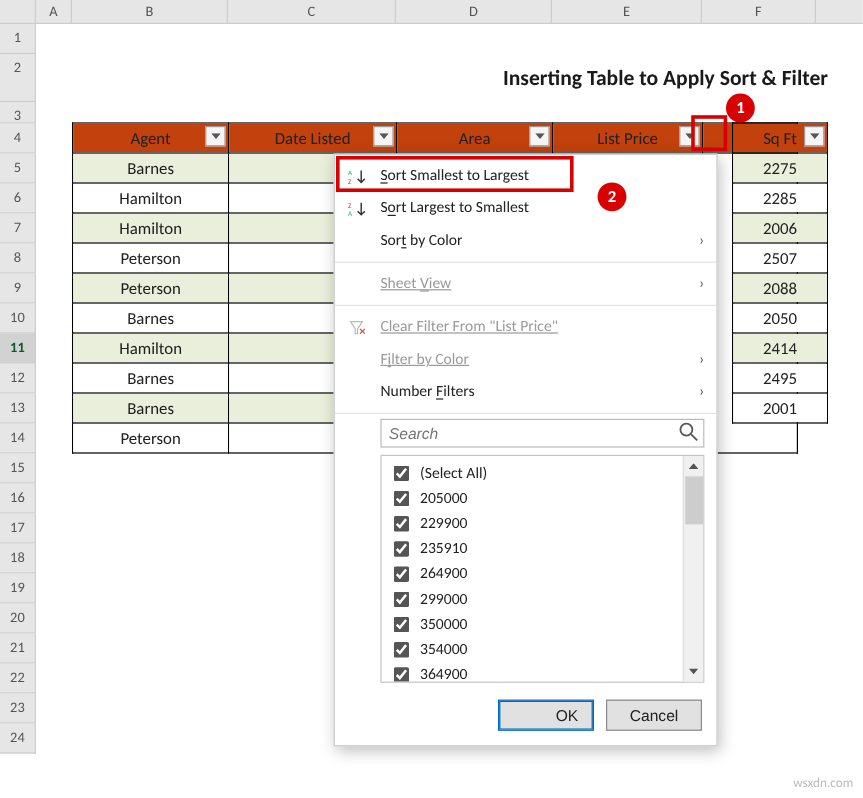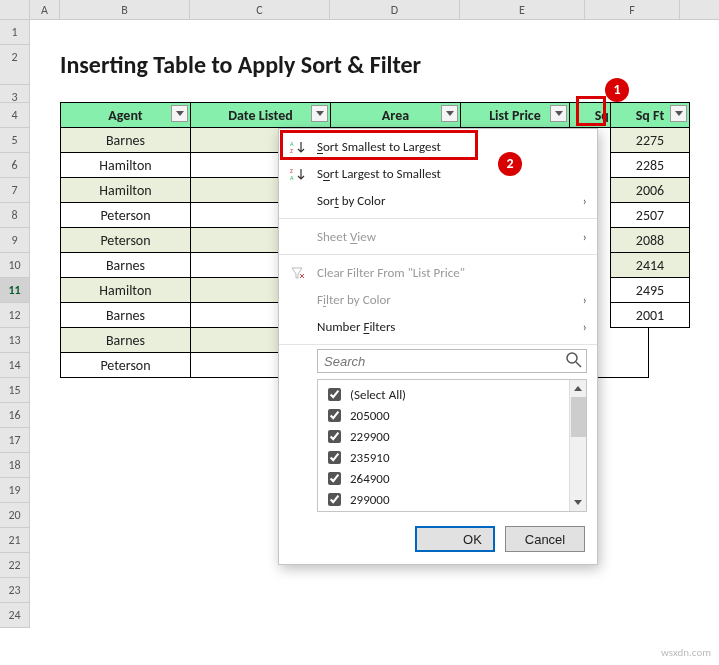--- a/index.html
+++ b/index.html
@@ -54,22 +54,22 @@
     background: #d2d2d2;
     color: #0a5c2a;
     font-weight: bold;
   }
   .title-cell {
     position: absolute;
     top: 45px;
     left: 60px;
     width: 630px;
     height: 40px;
-    text-align: left;
-    font-size: 24px;
+    text-align: right;
+    font-size: 18px;
     font-weight: bold;
     color: #1a1a1a;
     line-height: 40px;
   }
   .data-table {
     position: absolute;
     top: 102px;
     left: 60px;
     border: 1px solid #000;
     border-collapse: collapse;
@@ -77,29 +77,29 @@
   .data-table th, .data-table td {
     border: 1px solid #000;
     height: 25px;
     padding: 0 6px;
     text-align: center;
     font-size: 14px;
     position: relative;
     background: #fff;
   }
   .data-table th {
-    background: #86efac;
-    font-weight: bold;
+    background: #c2410c;
+    font-weight: normal;
   }
   .data-table tr.band td { background: #e9efda; }
   .data-table td.rightcut { border-right: none; }
   .col-B { width: 130px; }
   .col-C { width: 140px; }
   .col-D { width: 130px; margin-left: 16px; }
-  .col-E { width: 109px; }
+  .col-E { width: 125px; }
   .col-F { width: 79px; }
   .filter-btn {
     position: absolute;
     right: 2px; top: 2px;
     width: 17px; height: 17px;
     background: #f5f5f5;
     border: 1px solid #999;
     display: flex;
     align-items: center;
     justify-content: center;
@@ -138,21 +138,21 @@
   }
   .menu-item {
     display: flex;
     align-items: center;
     gap: 10px;
     padding: 6px 12px 6px 10px;
     color: #222;
     position: relative;
   }
   .menu-item .mi-icon { width: 18px; display:flex; justify-content:center; }
-  .menu-item.disabled { color: #9a9a9a; }
+  .menu-item.disabled { color: #9a9a9a; text-decoration: underline; }
   .menu-item .chev {
     position: absolute;
     right: 10px;
     color: #555;
   }
   .menu-sep { height: 1px; background: #e3e3e3; margin: 4px 0; }
   .underline-accesskey { text-decoration: underline; text-underline-offset: 2px; }
   .callout-red2 {
     position: absolute;
     top: 130px; left: 280px;
@@ -188,21 +188,21 @@
   }
   .search-wrap .mag {
     position: absolute;
     right: 4px; top: 2px;
     width: 18px; height: 18px;
     color: #555;
   }
   .checklist-wrap {
     margin: 0 10px 4px 38px;
     border: 1px solid #c5c5c5;
-    height: 133px;
+    height: 190px;
     display: flex;
   }
   .checklist {
     flex: 1;
     overflow: hidden;
     padding: 4px 4px;
     font-size: 13px;
   }
   .checklist label {
     display: flex;
@@ -482,20 +482,24 @@
             <span>299000</span>
           </label>
           <label>
             <input type="checkbox" checked="" style="">
             <span>350000</span>
           </label>
           <label>
             <input type="checkbox" checked="" style="">
             <span>354000</span>
           </label>
+          <label>
+            <input type="checkbox" checked="" style="">
+            <span>364900</span>
+          </label>
         </div>
       <div class="ck-scroll">
         <div class="arrow">
             <svg width="8" height="5" viewBox="0 0 10 6">
               <path d="M0 6 L5 0 L10 6 Z" fill="#555"></path>
             </svg>
           </div>
         <div class="thumb"></div>
         <div class="spacer"></div>
         <div class="arrow">
@@ -532,20 +536,23 @@
         </tr>
         <tr class="band">
           <td class="col-F">2006</td>
         </tr>
         <tr>
           <td class="col-F">2507</td>
         </tr>
         <tr class="band">
           <td class="col-F">2088</td>
         </tr>
+        <tr>
+          <td class="col-F">2050</td>
+        </tr>
         <tr class="band">
           <td class="col-F">2414</td>
         </tr>
         <tr>
           <td class="col-F">2495</td>
         </tr>
         <tr>
           <td class="col-F">2001</td>
         </tr>
       </tbody>

